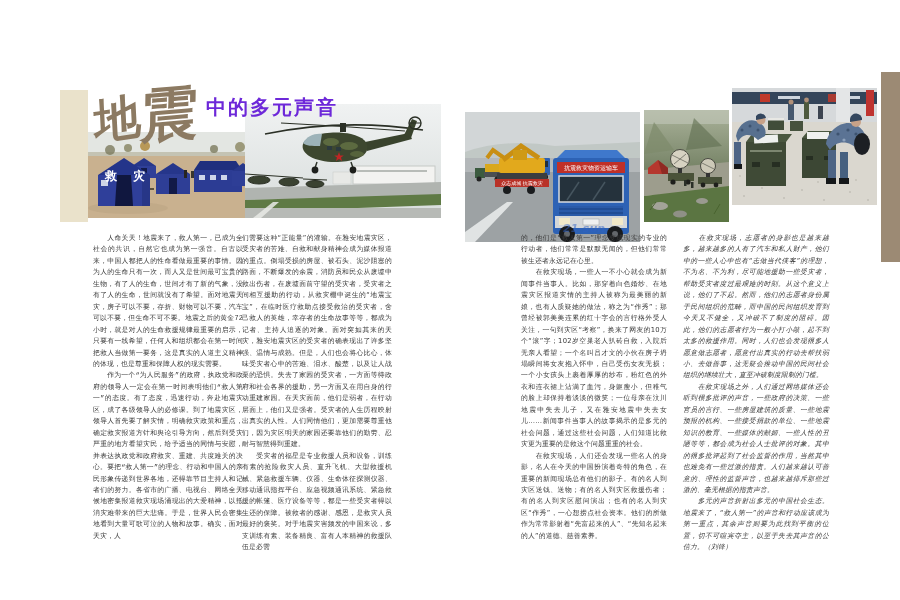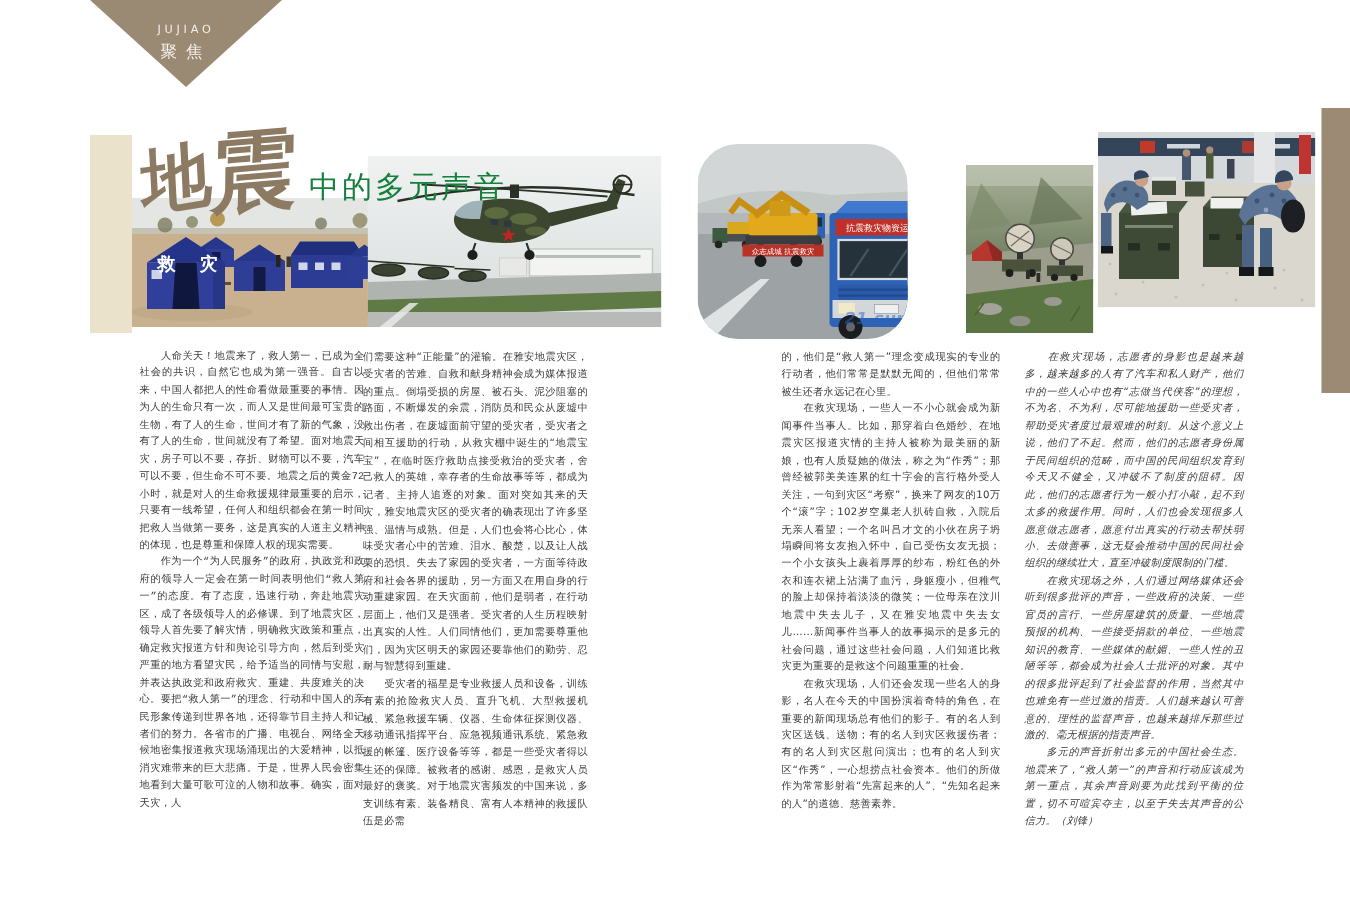--- a/index.html
+++ b/index.html
@@ -13,54 +13,49 @@
   .banner .py{position:absolute;top:15px;left:0;width:128px;text-align:center;
               color:#f3efe6;font-size:7.5px;letter-spacing:2.5px;}
   .banner .cn{position:absolute;top:27px;left:0;width:128px;text-align:center;
               color:#f6f2ea;font-size:11px;letter-spacing:6px;}
 
   
   .cal{position:absolute;color:#8c7a62;font-family:"DejaVu Serif","Liberation Serif",serif;
        font-weight:bold;z-index:5;}
   .cal1{left:94px;top:88px;font-size:47px;transform:rotate(-9deg) skewX(-6deg);}
   .cal2{left:140px;top:76px;font-size:58px;transform:rotate(-5deg) skewX(-6deg);}
-  .title-suffix{position:absolute;left:206px;top:111px;font-size:20px;font-weight:normal;
-       color:#15803d;letter-spacing:2px;z-index:5;}
+  .title-suffix{position:absolute;left:206px;top:94px;font-size:20px;font-weight:bold;
+       color:#6d28d9;letter-spacing:2px;z-index:5;}
 
   
   .cream-band{position:absolute;left:60px;top:90px;width:28px;height:132px;background:#eae2cb;}
   .right-bar{position:absolute;left:881px;top:72px;width:19px;height:190px;background:#9c8a74;}
 
   
   .photo{position:absolute;overflow:hidden;}
   .ph-tents{left:88px;top:132px;width:167px;height:86px;}
   .ph-heli{left:245px;top:104px;width:196px;height:114px;}
-  .ph-trucks{left:465px;top:96px;width:140px;height:130px;border-radius:27px;}
+  .ph-trucks{left:465px;top:112px;width:175px;height:130px;}
   .ph-sat{left:644px;top:110px;width:85px;height:112px;}
   .ph-sold{left:732px;top:88px;width:145px;height:117px;}
   .photo svg{display:block;}
 
   
   .col{position:absolute;top:233px;font-size:6.8px;line-height:11.45px;color:#3a3a3a;
        text-align:justify;white-space:pre-wrap;letter-spacing:.2px;}
   .col-l1{left:93px;width:150px;font-family:Liberation Mono, monospace;}
   .col-l2{left:242px;width:150px;}
   .col-r1{left:521px;width:146px;}
   .col-r2{left:683px;width:146px;font-style:italic;}
 </style>
 </head>
 <body>
 
 <div class="spread">
 
-  <div class="banner">
-    <div class="tri"></div>
-    <div class="py">JUJIAO</div>
-    <div class="cn">聚焦</div>
-  </div>
 
   <div class="cream-band"></div>
   <div class="right-bar"></div>
 
   <div class="cal cal1">地</div>
   <div class="cal cal2">震</div>
   <div class="title-suffix">中的多元声音</div>
 
   <div class="photo ph-tents">
     <svg width="167" height="86" viewBox="0 0 167 86">

